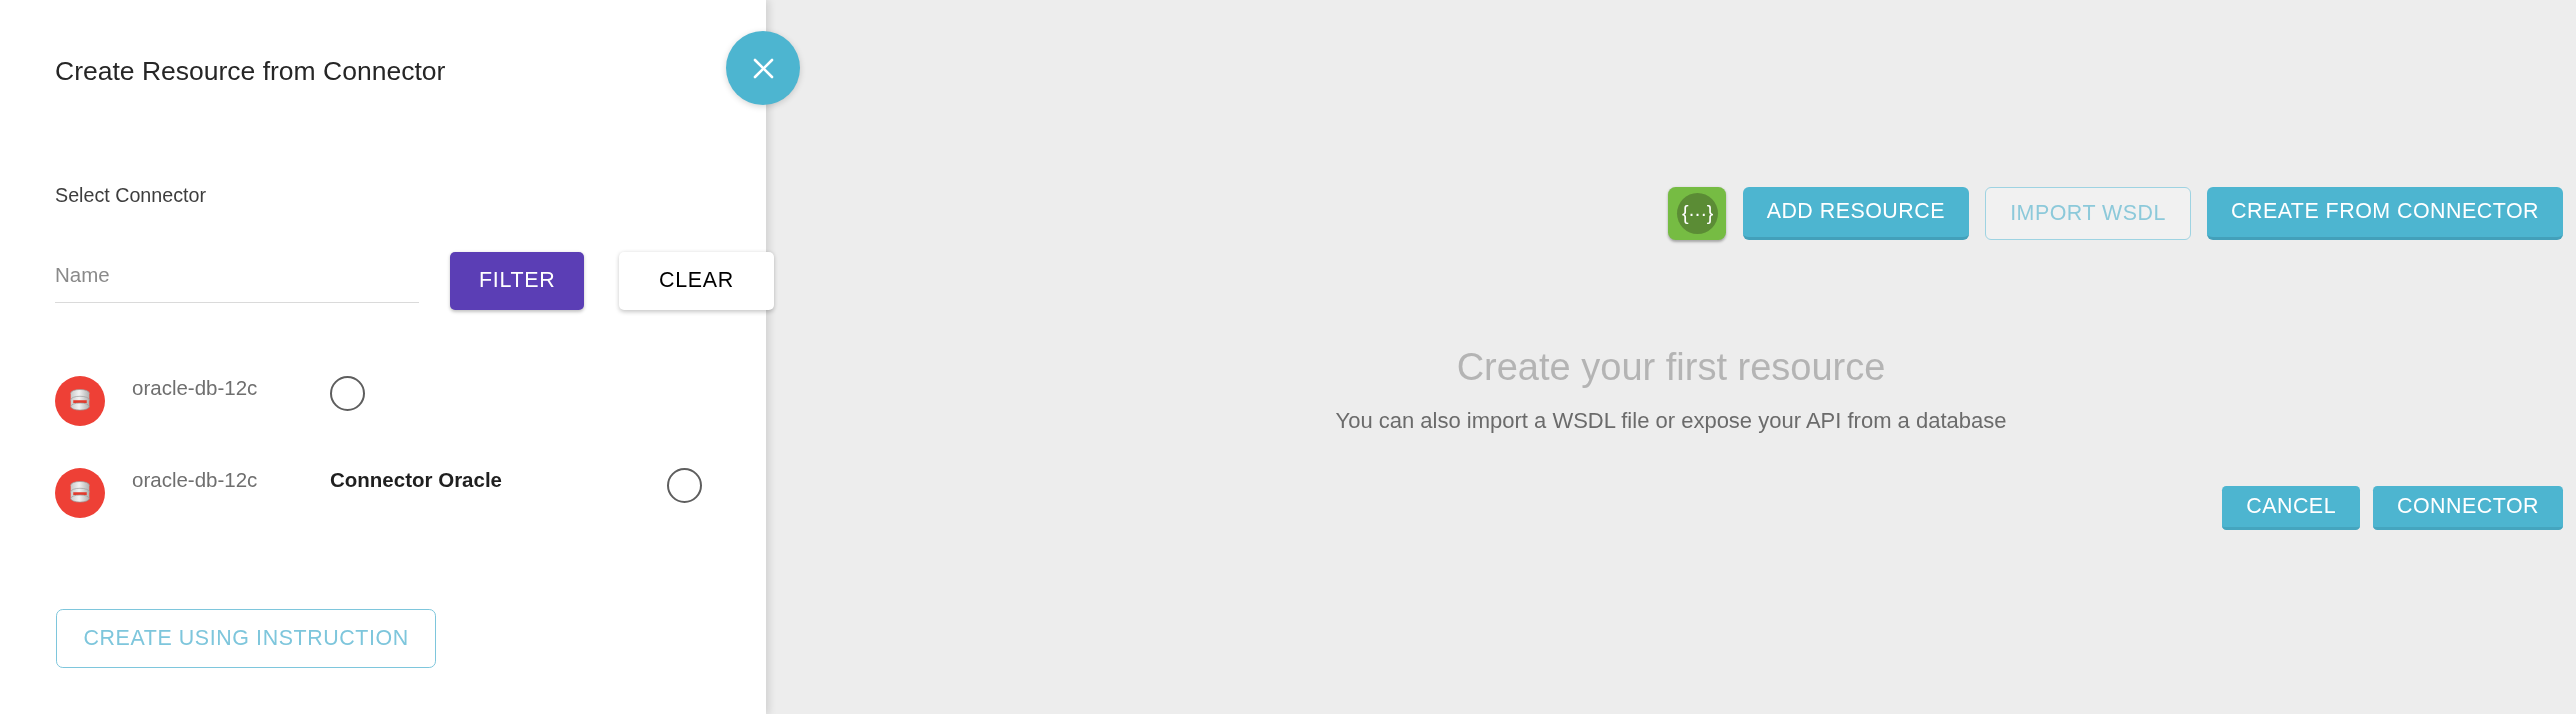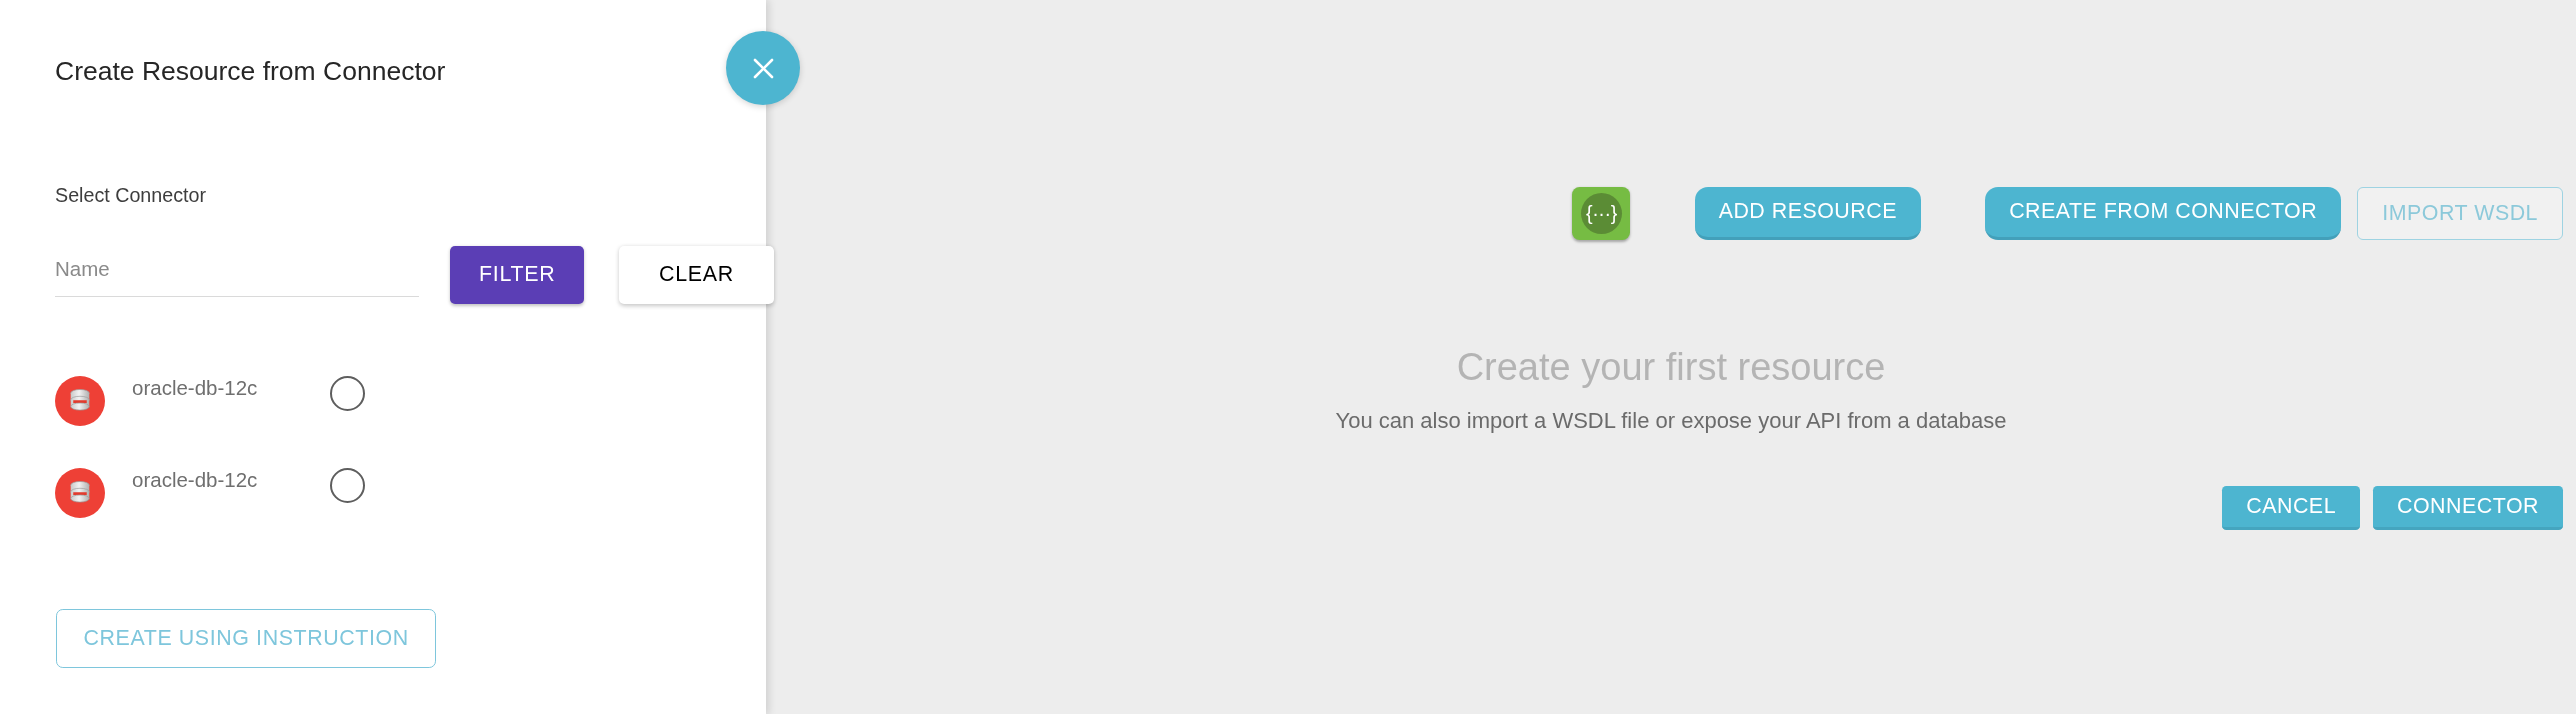--- a/index.html
+++ b/index.html
@@ -72,26 +72,25 @@
     cursor: pointer;
     font-family: "Liberation Sans", sans-serif;
     letter-spacing: 0.5px;
     white-space: nowrap;
     line-height: 1;
   }
 
   .btn-teal {
     background: #4db5d0;
     color: #ffffff;
-    border-radius: 13px;
+    border-radius: 6px;
     border-bottom: 3.4px solid #43a0ba;
     font-size: 21.4px;
     height: 53px;
     padding: 0 24px;
-    margin-left: 48px;
   }
 
   .btn-outline-teal {
     background: #f1f1f1;
     color: #8cc9da;
     border: 1.7px solid #9ed3e2;
     border-radius: 6px;
     font-size: 21.4px;
     height: 53px;
     padding: 0 24px;
@@ -167,21 +166,21 @@
     left: 55px;
     top: 184px;
     font-size: 19.7px;
     color: #3d3d3d;
     font-weight: 400;
   }
 
   .filter-row {
     position: absolute;
     left: 55px;
-    top: 246px;
+    top: 252px;
     width: 633px;
     height: 65px;
   }
 
   .name-input {
     position: absolute;
     left: 0;
     top: 5.1px;
     width: 364px;
     height: 46px;
@@ -328,23 +327,23 @@
   <div class="main-area">
 
     <div class="main-toolbar">
 
       <button class="json-icon-btn">
         <span class="json-icon-circle">{···}</span>
       </button>
 
       <button class="btn btn-teal">ADD RESOURCE</button>
 
+      <button class="btn btn-outline-teal">IMPORT WSDL</button>
+
       <button class="btn btn-teal">CREATE FROM CONNECTOR</button>
-
-      <button class="btn btn-outline-teal">IMPORT WSDL</button>
     </div>
 
     <div class="empty-state">
       <div class="empty-title">Create your first resource</div>
       <div class="empty-sub">You can also import a WSDL file or expose your API from a database</div>
     </div>
 
     <div class="main-footer">
       <button class="footer-btn">CANCEL</button>
       <button class="footer-btn">CONNECTOR</button>
@@ -397,20 +396,21 @@
               </defs>
               <ellipse cx="15" cy="6" rx="11" ry="4.2" fill="url(#g1)" stroke="#9a9a9a" stroke-width="0.8"></ellipse>
               <rect x="4" y="6" width="22" height="8" fill="url(#g1)"></rect>
               <ellipse cx="15" cy="14" rx="11" ry="4.2" fill="url(#g1)" stroke="#9a9a9a" stroke-width="0.8"></ellipse>
               <rect x="4" y="14" width="22" height="8" fill="url(#g1)"></rect>
               <rect x="7" y="14.5" width="16" height="3.4" fill="#e23b2e"></rect>
               <ellipse cx="15" cy="22" rx="11" ry="4.2" fill="url(#g1)" stroke="#9a9a9a" stroke-width="0.8"></ellipse>
             </svg>
           </div>
           <div class="connector-id">oracle-db-12c</div>
+          <div class="connector-name">Connector Oracle</div>
           <div class="radio-outer"></div>
         </div>
       </div>
 
     <button class="btn-instruction">CREATE USING INSTRUCTION</button>
   </div>
 
   <button class="close-btn">
     <svg width="29" height="29" viewBox="0 0 34 34">
       <line x1="7" y1="7" x2="27" y2="27" stroke="#ffffff" stroke-width="3" stroke-linecap="round"></line>

